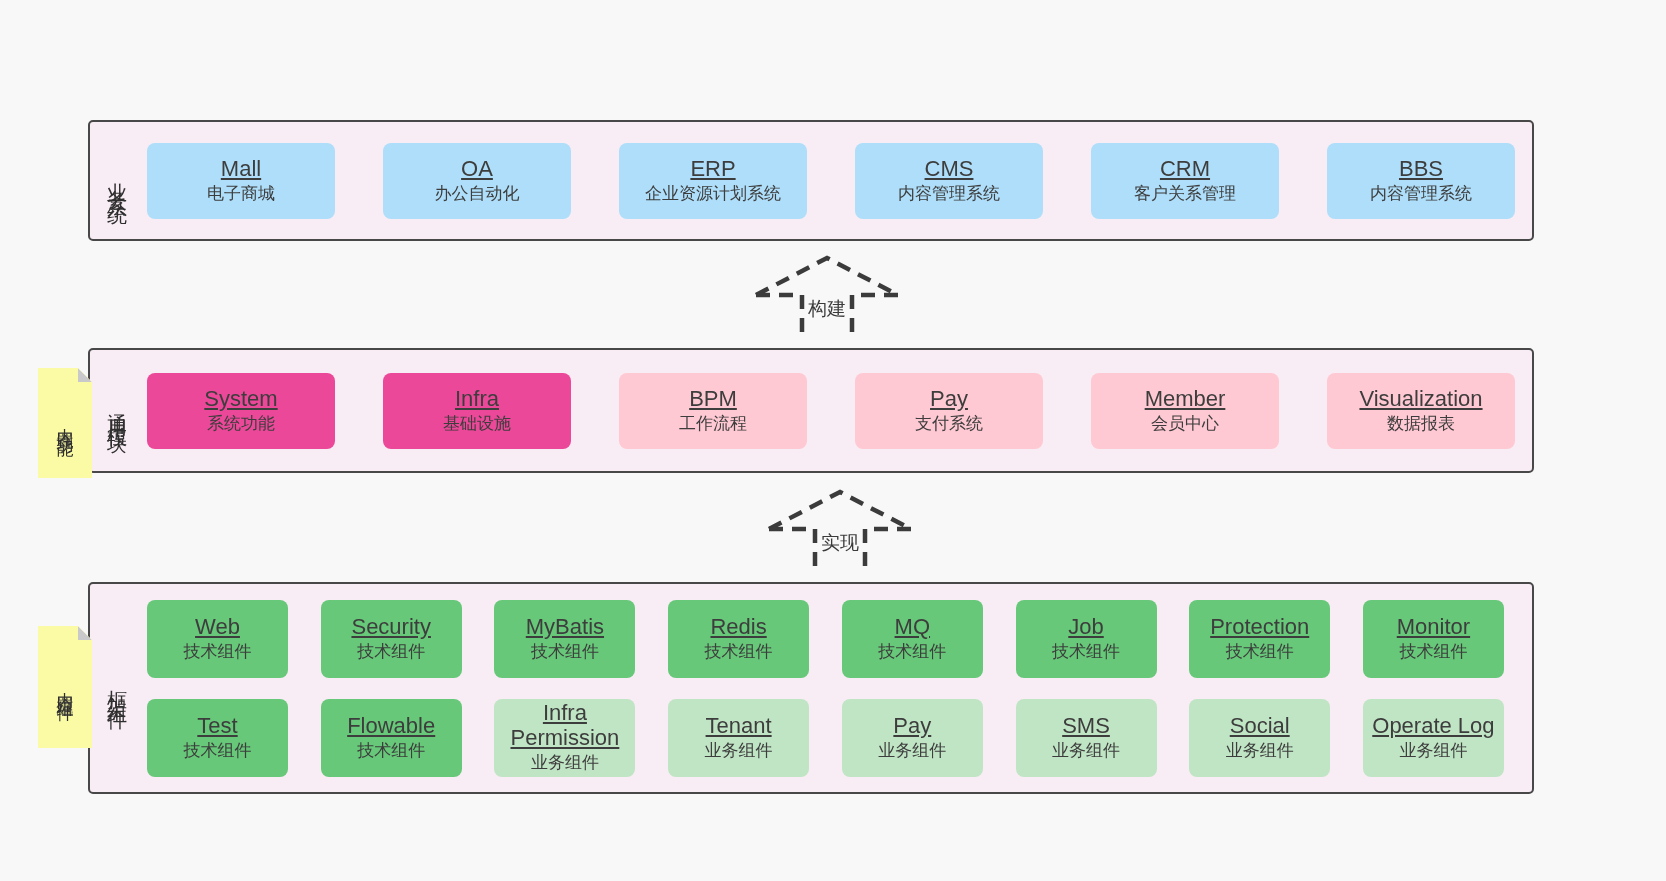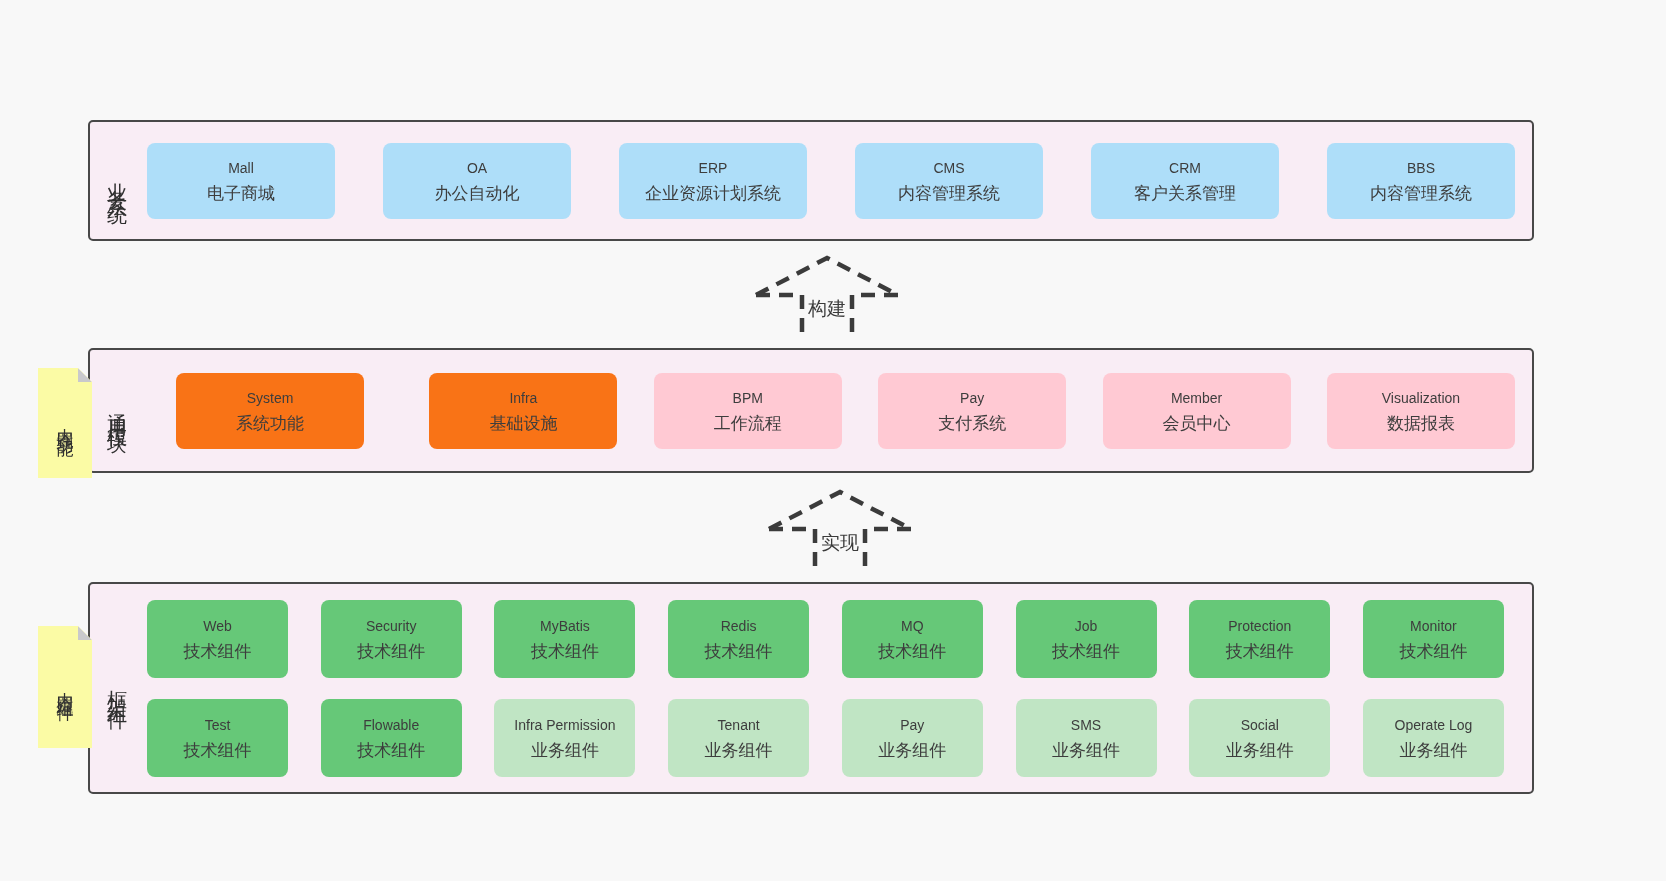--- a/index.html
+++ b/index.html
@@ -42,25 +42,25 @@
   .layer-components .rows { row-gap: 21px; }
 
   .box {
     width: 188px; height: 76px;
     border-radius: 8px;
     display: flex; flex-direction: column; justify-content: center; align-items: center;
     text-align: center; padding: 2px 6px;
     color: #3d3d3d; line-height: 25px;
   }
   .layer-components .box { width: 141px; height: 78px; }
-  .box-name { font-size: 14px; }
+  .box-name { font-size: 22px; text-decoration: underline; }
   .box-desc { font-size: 17px; }
 
   .blue        { background: #aedef9; }
-  .red         { background: #f97316; margin-left: 29px; }
+  .red         { background: #ec4899; }
   .pink        { background: #ffc9d3; }
   .green       { background: #66c878; justify-content: center; }
   .green-light { background: #c0e5c4; }
 
   
   .note {
     position: absolute; left: 38px; width: 54px;
     background: #fbfba5;
     clip-path: polygon(0 0, calc(100% - 14px) 0, 100% 14px, 100% 100%, 0 100%);
     display: flex; align-items: center; justify-content: center;

